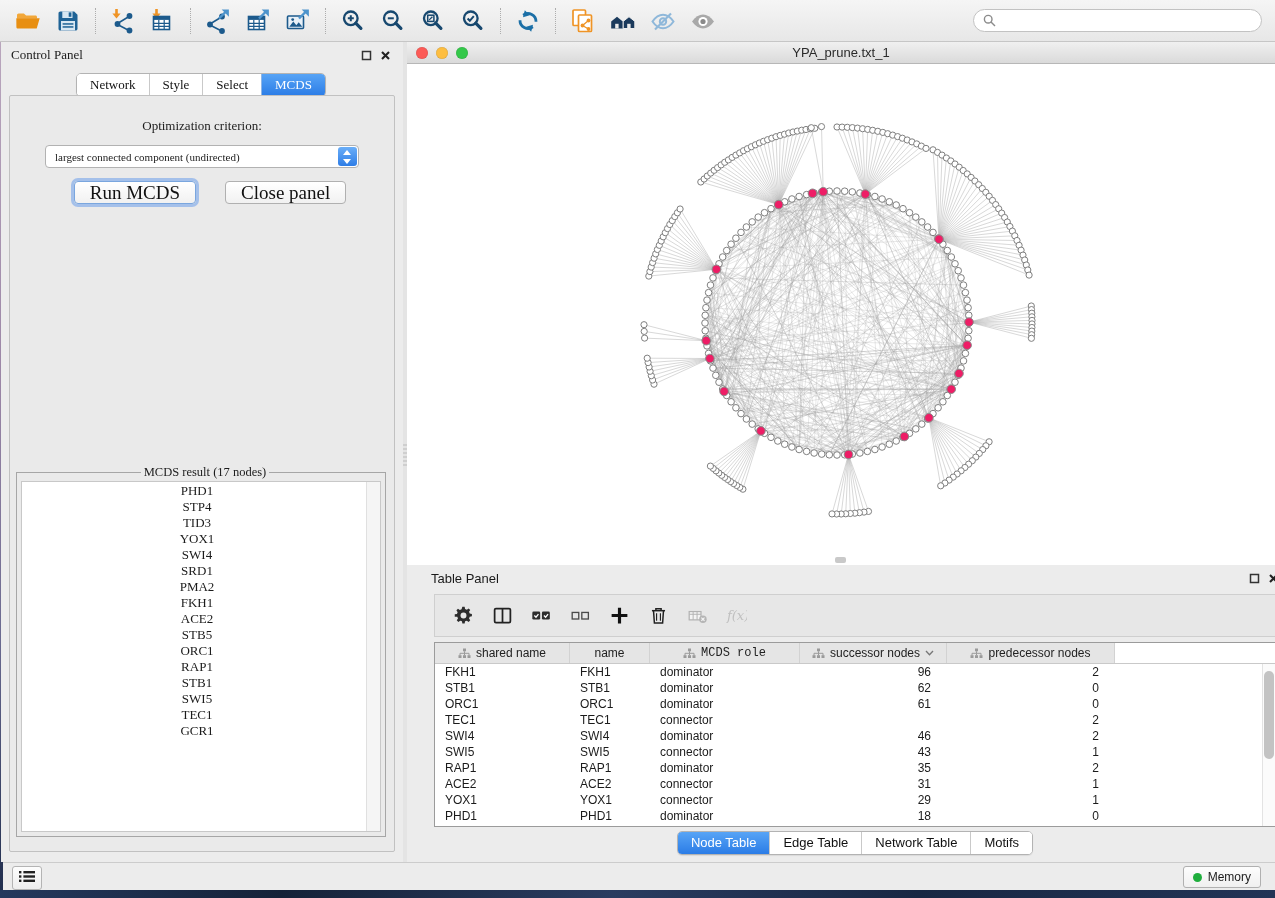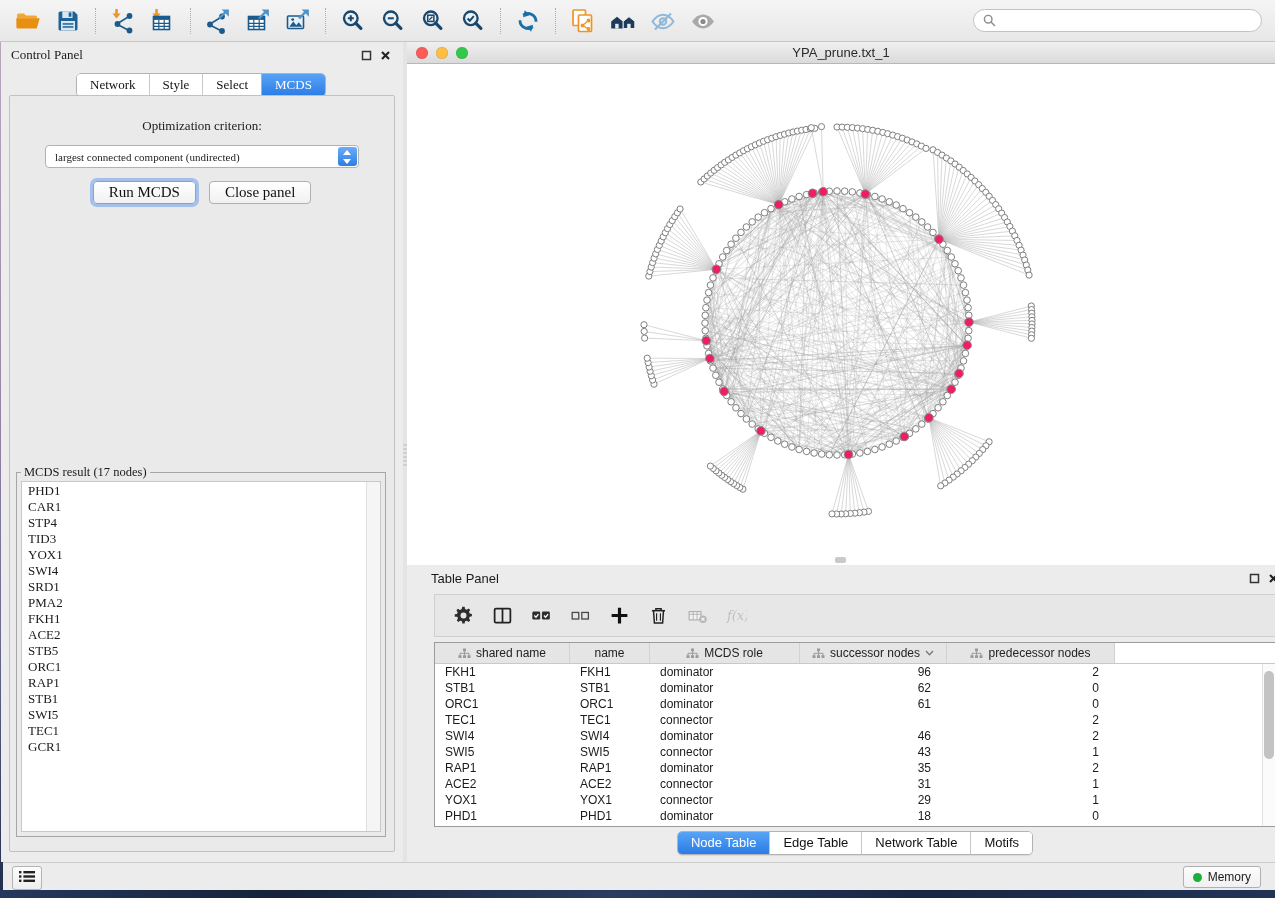--- a/index.html
+++ b/index.html
@@ -32,23 +32,23 @@
   
   .control-panel{position:absolute;left:1px;top:42px;width:400px;height:820px;background:#ececec;font-family:Liberation Serif, serif;}
   .seg-wrap{position:absolute;top:31px;left:0;right:0;display:flex;justify-content:center;}
   .cp-box{position:absolute;left:8px;right:6px;top:53px;bottom:10px;border:1px solid #c1c1c1;border-radius:2px;background:#eaeaea;}
   .opt-label{text-align:center;margin-top:22px;font-size:13px;}
   .cp-select{width:314px;height:23px;margin:11px auto 0;background:#fff;border:1px solid #b2b2b2;border-radius:4px;display:flex;align-items:center;box-sizing:border-box;padding-left:9px;font-size:11px;}
   .stepper{width:19px;height:19px;margin-left:auto;margin-right:1px;border-radius:3px;background:linear-gradient(#6aaef8,#2e7de6);position:relative;flex:none;}
   .stepper:before{content:"";position:absolute;left:5px;top:2.5px;border:4.5px solid transparent;border-bottom:5px solid #fff;border-top-width:0;}
   .stepper:after{content:"";position:absolute;left:5px;bottom:2.5px;border:4.5px solid transparent;border-top:5px solid #fff;border-bottom-width:0;}
   .btn-row{display:flex;justify-content:center;gap:13px;margin-top:13px;}
-  .btn{height:23px;border:1px solid #b0b0b0;border-radius:4px;background:linear-gradient(#ffffff,#f1f1f1);font-size:15px;font-family:inherit;padding:0 15px;color:#111;}
+  .btn{height:23px;border:1px solid #b0b0b0;border-radius:4px;background:linear-gradient(#ffffff,#f1f1f1);font-size:19px;font-family:inherit;padding:0 15px;color:#111;margin-left:16px;}
   .btn.focus-ring{box-shadow:0 0 0 3px rgba(106,156,233,.55);border-color:#7aa6de;}
-  .result-box{position:absolute;left:6px;right:8px;top:369px;bottom:14px;margin:0;padding:0;border:1px solid #a6a6a6;}
+  .result-box{position:absolute;left:6px;right:8px;top:369px;bottom:14px;margin:0;padding:0;border:1px solid #a6a6a6;text-align:center;}
   .result-box legend{font-size:12.5px;margin-left:4px;padding:0 3px;}
   .result-inner{position:absolute;left:4px;right:4px;top:1px;bottom:4px;background:#fff;border:1px solid #c8c8c8;overflow:hidden;}
   .result-list{position:absolute;left:0;top:1px;right:14px;bottom:0;}
   .result-item{height:16px;line-height:16px;padding-left:6px;font-size:13px;}
   .result-scroll{position:absolute;right:0;top:0;bottom:0;width:13px;background:#f5f5f5;border-left:1px solid #e0e0e0;}
 
   
   .v-split{position:absolute;left:403px;top:42px;width:4px;height:820px;background:#e4e4e4;}
   .grip-v{position:absolute;left:0;top:402px;width:4px;height:24px;background:repeating-linear-gradient(#cfcfcf 0 2px,#e4e4e4 2px 4px);}
   .h-grip{position:absolute;left:428px;top:515px;width:11px;height:6px;background:#c9c9c9;border-radius:2px;}
@@ -284,21 +284,20 @@
       </div>
       <div class="btn-row">
         <button class="btn focus-ring">Run MCDS</button>
         <button class="btn">Close panel</button>
       </div>
       <fieldset class="result-box">
         <legend>MCDS result (17 nodes)</legend>
         <div class="result-inner">
           <div class="result-list" id="mcds-list">
               <div class="result-item">PHD1</div>
-              <div class="result-item">CAR1</div>
               <div class="result-item">STP4</div>
               <div class="result-item">TID3</div>
               <div class="result-item">YOX1</div>
               <div class="result-item">SWI4</div>
               <div class="result-item">SRD1</div>
               <div class="result-item">PMA2</div>
               <div class="result-item">FKH1</div>
               <div class="result-item">ACE2</div>
               <div class="result-item">STB5</div>
               <div class="result-item">ORC1</div>
@@ -1366,21 +1365,21 @@
                   <rect x="9.5" y="7.2" width="3" height="2.8"></rect>
                 </g>
                 <path d="M6.5 3.3v2M2 7.2V5.3h9v1.9M6.5 5.3v1.9" stroke="#9a9a9a" fill="none"></path>
               </svg>
             </span>
             <span>shared name</span>
           </div>
           <div class="th" style="width: 80px;">
             <span>name</span>
           </div>
-          <div class="th" style="width: 150px;">
+          <div class="th" style="width: 150px; font-family: Liberation Mono, monospace;">
             <span style="display:flex">
               <svg width="13" height="11" viewBox="0 0 13 11">
                 <g fill="#9a9a9a">
                   <rect x="5" y="0.5" width="3" height="2.8"></rect>
                   <rect x="0.5" y="7.2" width="3" height="2.8"></rect>
                   <rect x="5" y="7.2" width="3" height="2.8"></rect>
                   <rect x="9.5" y="7.2" width="3" height="2.8"></rect>
                 </g>
                 <path d="M6.5 3.3v2M2 7.2V5.3h9v1.9M6.5 5.3v1.9" stroke="#9a9a9a" fill="none"></path>
               </svg>

